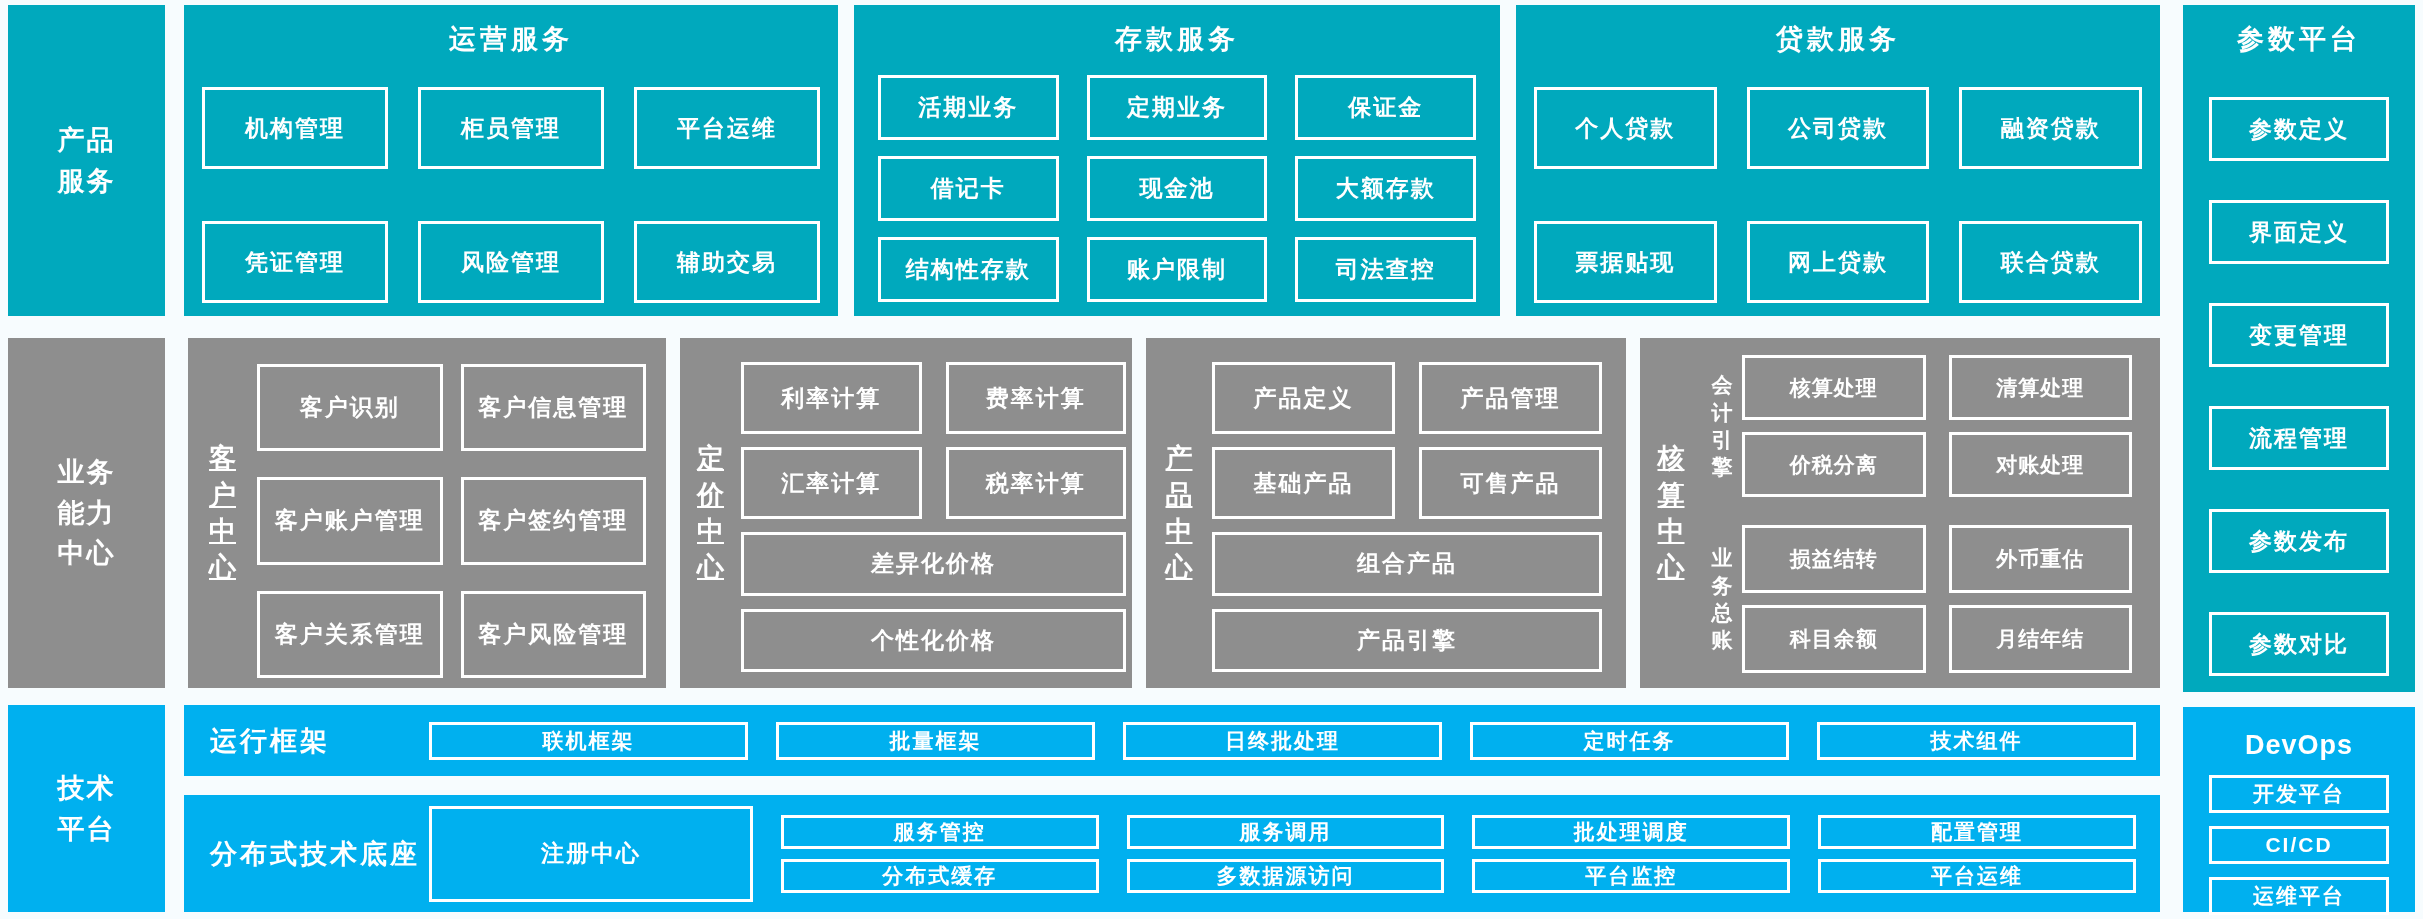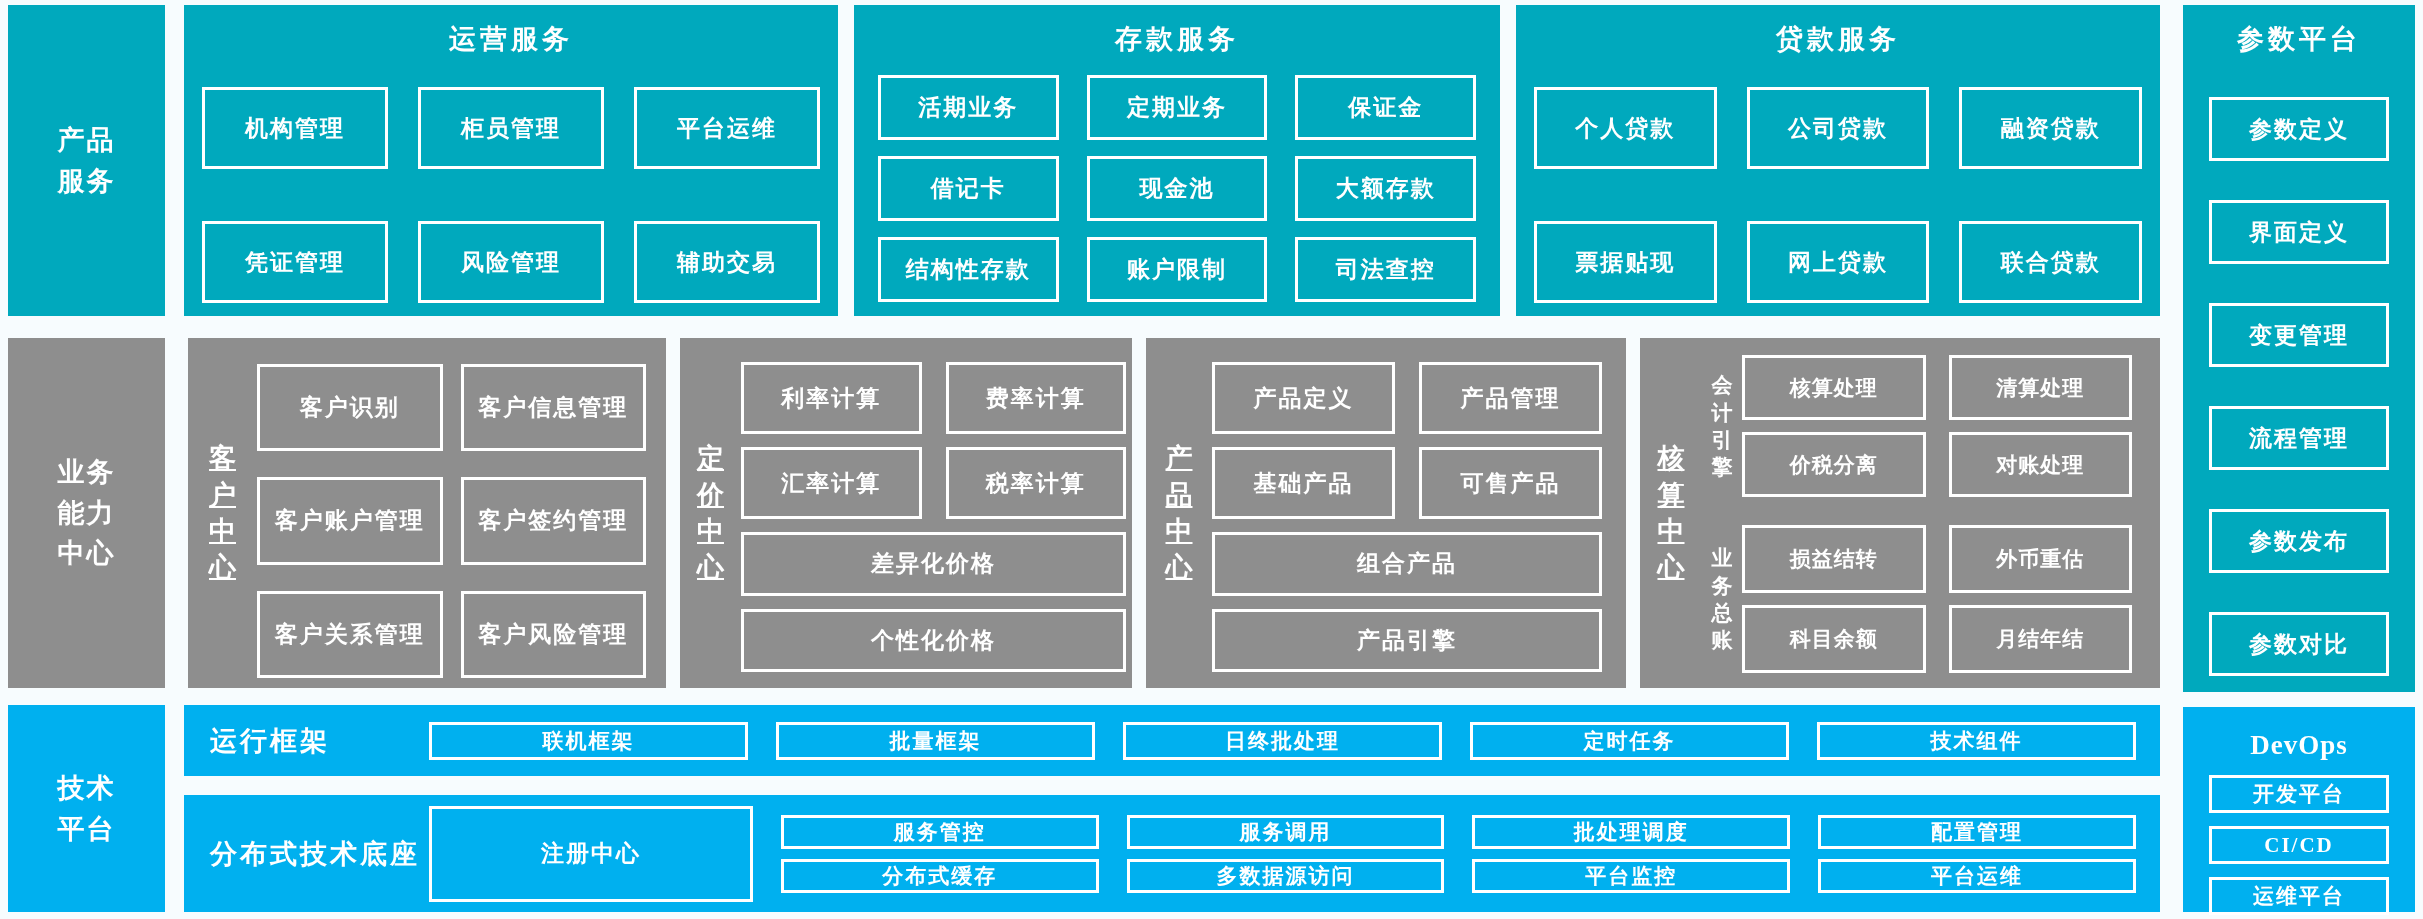--- a/index.html
+++ b/index.html
@@ -6,21 +6,21 @@
   :root {
     --teal:#00a9bd; --gray:#8e8e8e; --blue:#00b0ef; --bg:#f7fcfe; --ink:#ffffff;
   }
   .canvas {
     position:relative; width:2423px; height:919px; background:var(--bg);
     font-family:"Liberation Sans","DejaVu Sans",sans-serif; color:var(--ink); overflow:hidden;
   }
   .block { position:absolute; box-sizing:border-box; }
   .teal { background:var(--teal); }
   .gray { background:var(--gray); }
-  .blue { background:var(--blue);font-family:Liberation Serif, serif; }
+  .blue { background:var(--blue); }
 
   .side-label {
     display:flex; align-items:center; justify-content:center; text-align:center;
     font-size:27px; font-weight:700; line-height:1.5; white-space:pre-line; letter-spacing:2px;
   }
   .panel-title { text-align:center; font-size:27px; font-weight:700; letter-spacing:4px; padding-top:16px; }
 
   .cell {
     box-sizing:border-box; border:3px solid #fff; display:flex; align-items:center; justify-content:center;
     font-size:23px; font-weight:700; letter-spacing:2px; text-align:center;

